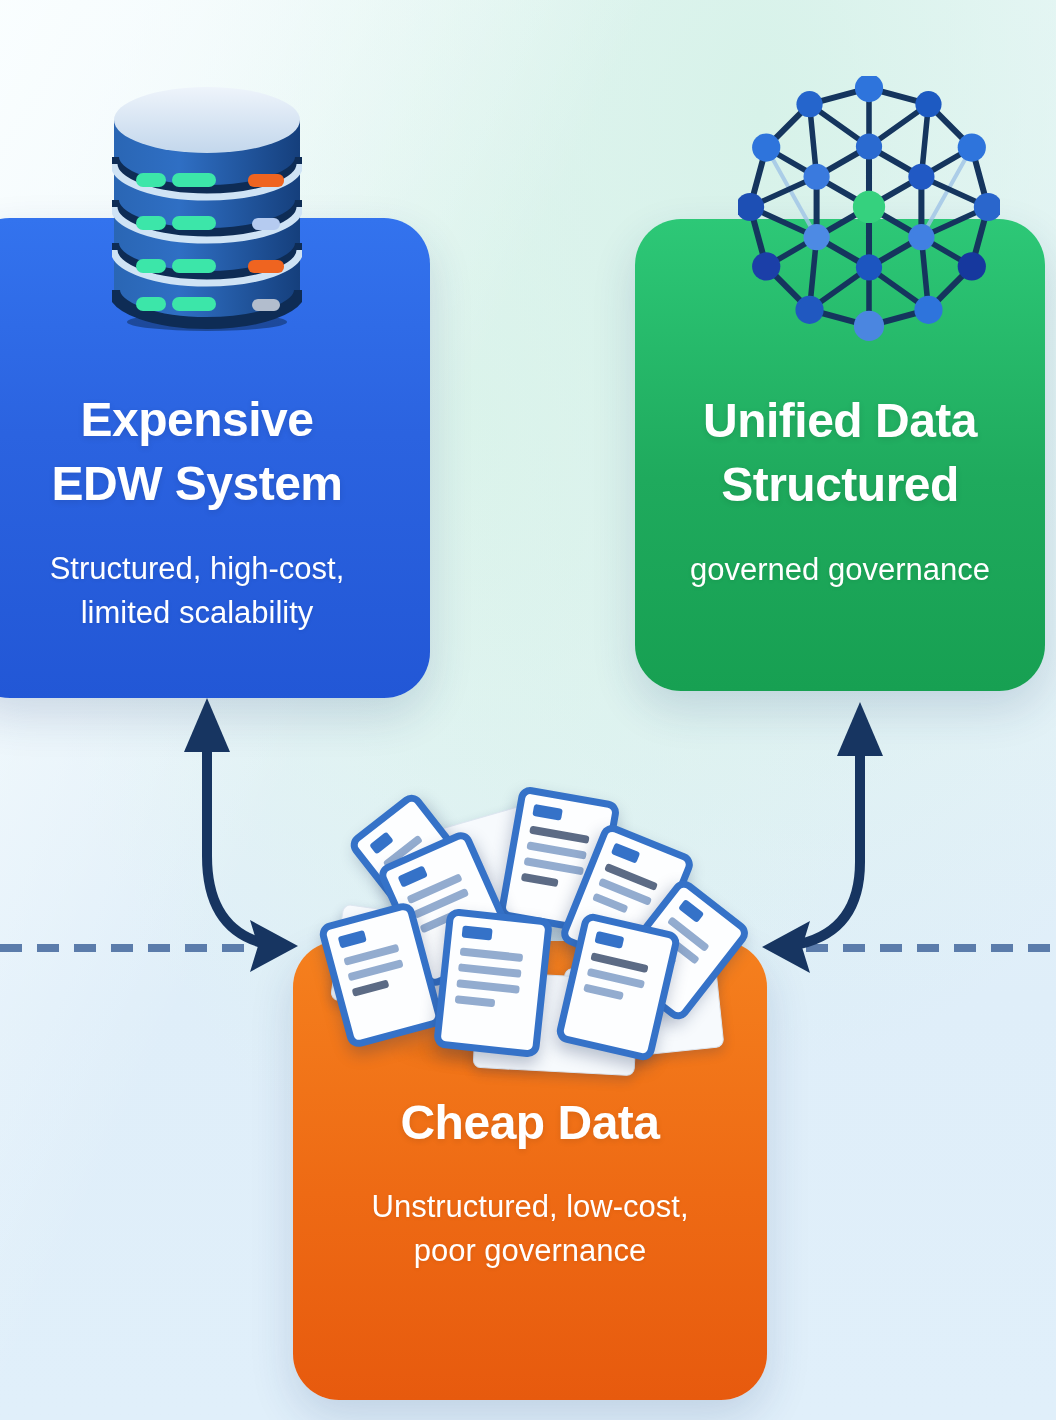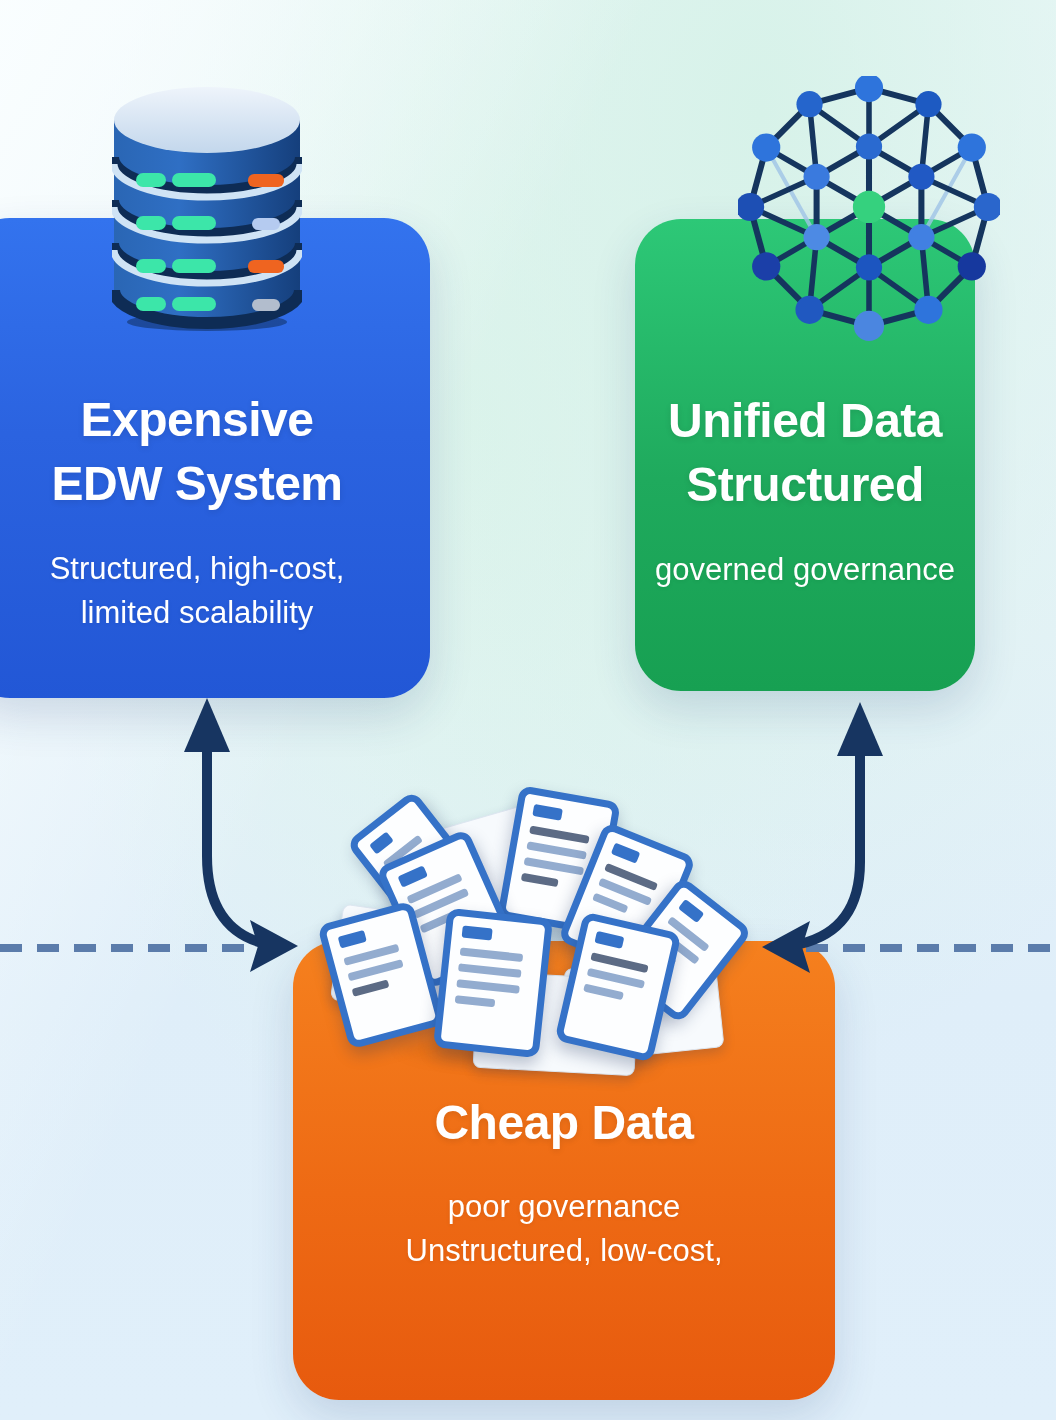--- a/index.html
+++ b/index.html
@@ -22,25 +22,25 @@
   }
   .card .subtitle{
     font-weight:500;font-size:31px;line-height:1.42;margin-top:30px;
     text-shadow:0 1px 4px rgba(0,0,0,.08);
   }
   .card-blue{
     left:-36px;top:218px;width:466px;height:480px;padding-top:170px;box-sizing:border-box;
     background:linear-gradient(180deg,#3373ee 0%, #2b63e0 45%, #2257d6 100%);
   }
   .card-green{
-    left:635px;top:219px;width:340px;height:472px;padding-top:170px;box-sizing:border-box;
+    left:635px;top:219px;width:410px;height:472px;padding-top:170px;box-sizing:border-box;
     background:linear-gradient(180deg,#2dc877 0%, #1faa5d 55%, #17a052 100%);
   }
   .card-orange{
-    left:293px;top:941px;width:542px;height:459px;padding-top:150px;box-sizing:border-box;
+    left:293px;top:941px;width:474px;height:459px;padding-top:150px;box-sizing:border-box;
     background:linear-gradient(180deg,#f5801e 0%, #ee6a14 55%, #e75a0e 100%);
   }
   .icon{position:absolute;}
   #arrows{position:absolute;left:0;top:0;z-index:6;pointer-events:none;}
   .icon-db{left:112px;top:80px;width:190px;height:253px;z-index:7;}
   .icon-net{left:738px;top:76px;width:262px;height:266px;z-index:7;}
   .icon-pile{left:340px;top:793px;width:384px;height:286px;z-index:7;}
   
   .sheet{
     position:absolute;background:#f7fafd;border:1px solid #dde6f0;border-radius:8px;
@@ -99,22 +99,22 @@
   <div class="subtitle">
     <div>governed governance</div>
   </div>
 </section>
 
 <section class="card card-orange">
   <div class="title">
     <div>Cheap Data</div>
   </div>
   <div class="subtitle">
+    <div>Unstructured, low-cost,</div>
     <div>poor governance</div>
-    <div>Unstructured, low-cost,</div>
   </div>
 </section>
 
 <svg class="icon icon-db" viewBox="0 0 190 253">
   <defs>
     <linearGradient id="dbg" x1="0" y1="0" x2="1" y2="0">
       <stop offset="0" stop-color="#2a66b4"></stop>
         <stop offset=".35" stop-color="#2f6fc4"></stop>
       <stop offset="1" stop-color="#153f7c"></stop>
     </linearGradient>

